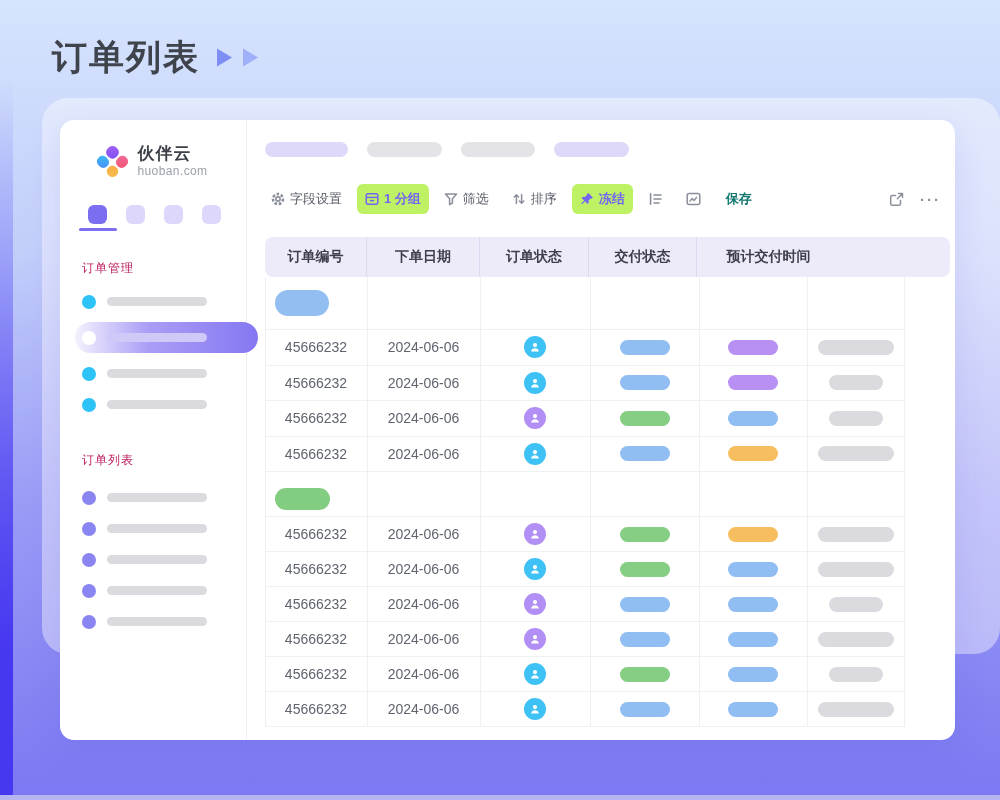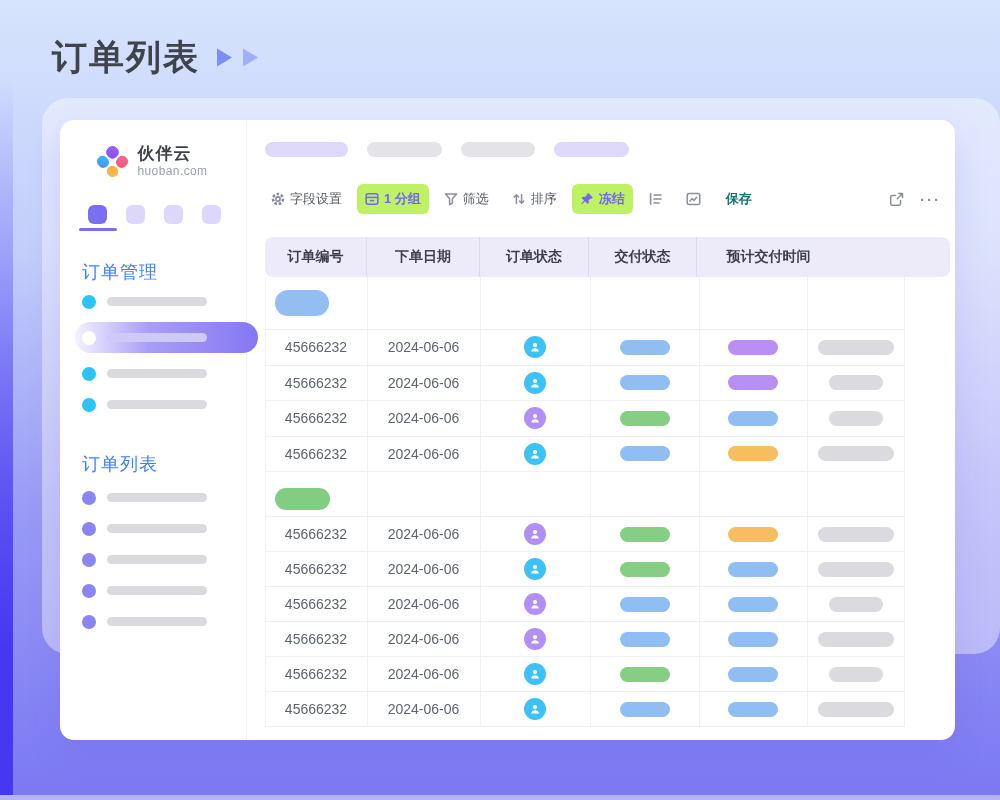--- a/index.html
+++ b/index.html
@@ -37,21 +37,21 @@
   .lg-orange{background:linear-gradient(135deg,#F9A948,#F7C04D);}
   .brand-text{display:flex;flex-direction:column;line-height:1.05;}
   .brand-name{font-size:17px;font-weight:700;color:#3C4149;letter-spacing:1px;}
   .brand-domain{font-size:12px;color:#9AA0AA;letter-spacing:.4px;margin-top:2px;}
 
   .tabs-row{position:absolute;top:85px;left:28px;display:flex;gap:19px;}
   .square{width:19px;height:19px;border-radius:6px;background:#DDD8FB;}
   .square.active{background:#7B6EF0;}
   .tab-underline{position:absolute;top:108px;left:19px;width:38px;height:3px;border-radius:2px;background:#7B6EF0;}
 
-  .nav-label{position:absolute;left:22px;font-size:18px;color:#3b82f6;letter-spacing:1px;}
+  .nav-label{position:absolute;left:22px;font-size:12px;color:#be185d;letter-spacing:1px;}
   .nav-label.s1{top:140px;} .nav-label.s2{top:332px;}
   .nav-list{position:absolute;left:0;right:0;}
   .nav-list.s1{top:166px;} .nav-list.s2{top:362px;}
   .nav-item{height:31px;display:flex;align-items:center;gap:11px;padding-left:22px;}
   .dot{width:14px;height:14px;border-radius:50%;flex:none;}
   .dot.cyan{background:#2EC3F7;} .dot.purple{background:#8A85F0;} .dot.white{background:#fff;}
   .skeleton-bar{width:100px;height:9px;border-radius:5px;background:#DBDBDF;}
   .nav-item.selected{width:183px;margin:5px 0 5px 15px;padding-left:7px;border-radius:17px;
     background:linear-gradient(90deg,#F4F2FE 0%,#A99EF6 40%,#8577F2 100%);position:relative;z-index:2;}
   .nav-item.selected .skeleton-bar{background:#CFC9F8;}

